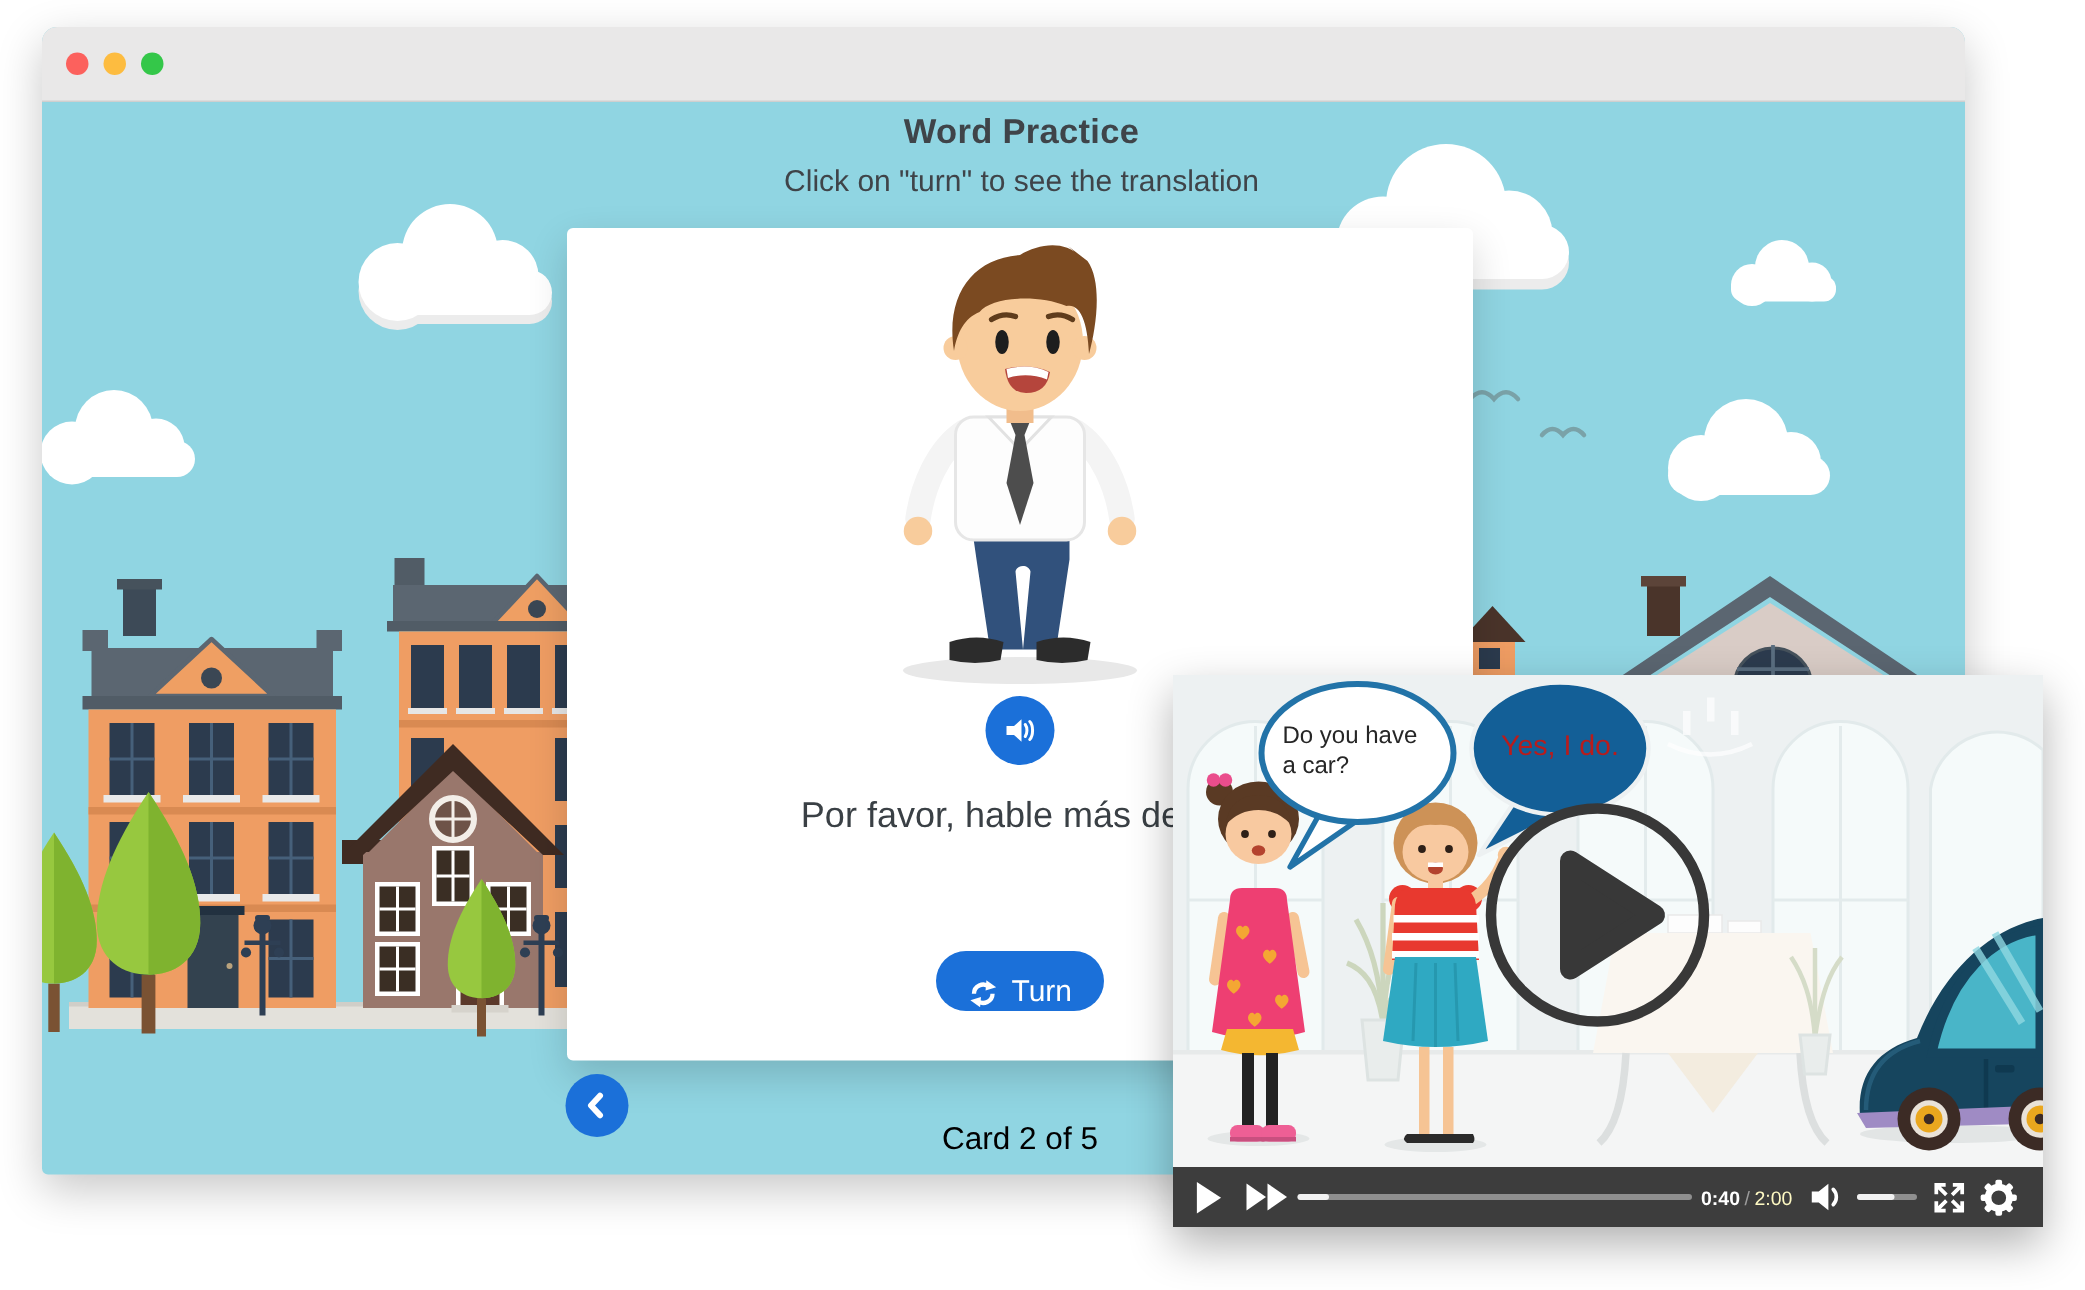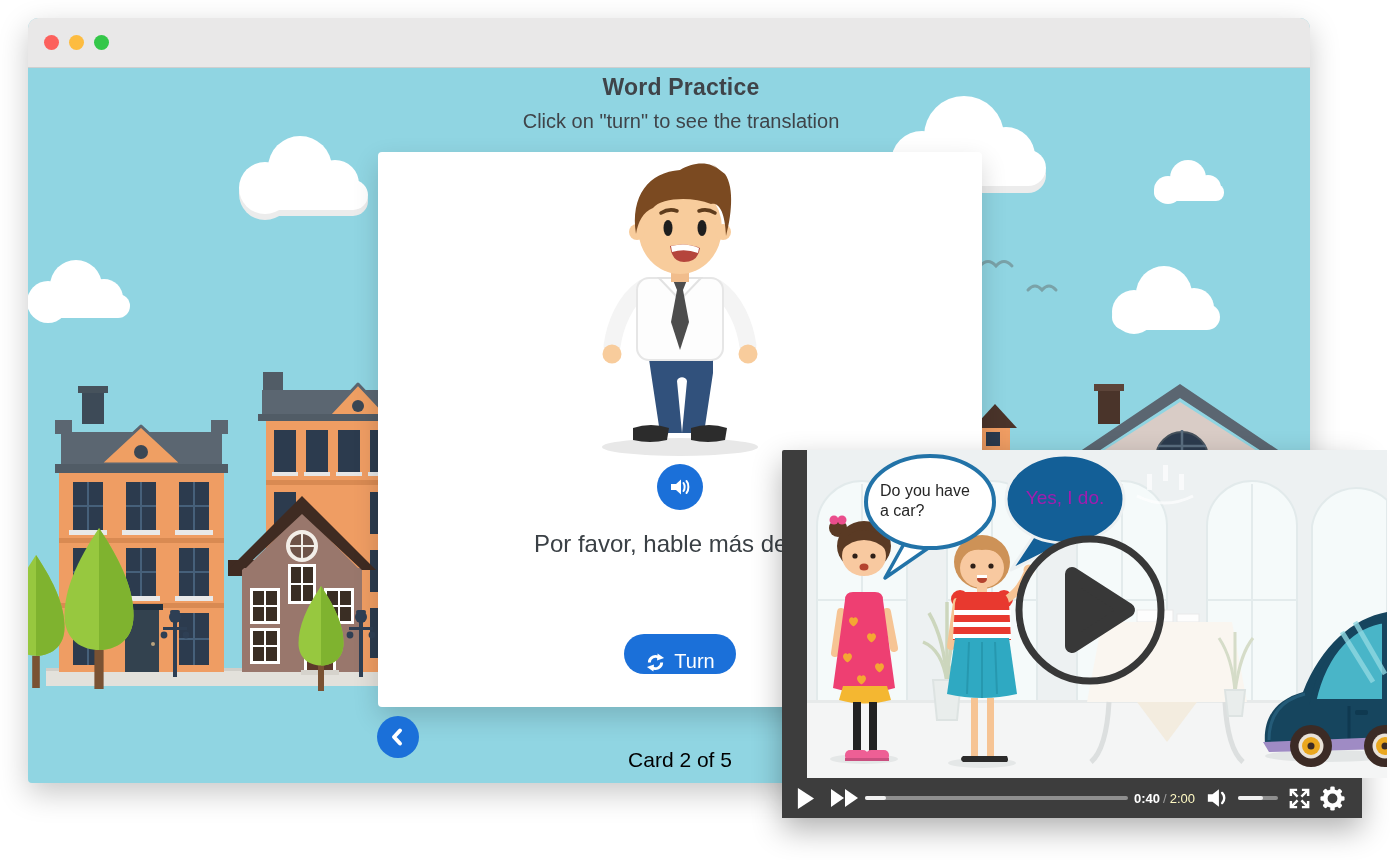--- a/index.html
+++ b/index.html
@@ -31,23 +31,23 @@
   .turn-btn{position:absolute;left:246px;top:482px;width:112px;height:40px;border-radius:20px;background:#1b70d9;
             border:none;color:#fff;font-size:20px;font-weight:500;display:flex;align-items:flex-end;justify-content:center;gap:8px;cursor:pointer;font-family:"Liberation Sans",sans-serif;}
 
   .back-btn{position:absolute;left:349px;top:648px;width:42px;height:42px;border-radius:50%;background:#1b70d9;
             border:none;display:flex;align-items:center;justify-content:center;cursor:pointer;}
   .counter{position:absolute;left:452px;top:680px;width:400px;text-align:center;font-size:21px;color:#000000;}
 
   
   .video{position:absolute;left:782px;top:450px;width:580px;height:368px;background:#3d3d3d;
          box-shadow:0 12px 30px rgba(0,0,0,.30);border-radius:2px;}
-  .scene{position:absolute;left:0;top:0;width:580px;height:328px;overflow:hidden;background:#edf1f2;margin-left:25px;}
+  .scene{position:absolute;left:0;top:0;width:580px;height:328px;overflow:hidden;background:#edf1f2;}
   .bubble-q{position:absolute;left:73px;top:31px;width:120px;font-size:16px;line-height:20px;color:#262626;font-weight:500;}
-  .bubble-a{position:absolute;left:198px;top:37px;width:120px;text-align:center;font-size:19px;color:#a21caf;font-weight:500;}
+  .bubble-a{position:absolute;left:198px;top:37px;width:120px;text-align:center;font-size:19px;color:#b91c1c;font-weight:500;}
   .bigplay{position:absolute;left:205px;top:82px;width:156px;height:156px;background:transparent;border:none;padding:0;cursor:pointer;}
 
   .controls{position:absolute;left:0;top:328px;width:580px;height:40px;background:#3d3d3d;}
   .ctl{position:absolute;background:transparent;border:none;padding:0;cursor:pointer;display:flex;align-items:center;justify-content:center;}
   .track{position:absolute;left:83px;top:18px;width:263px;height:4px;border-radius:2px;background:#8f8f8f;cursor:pointer;}
   .track .fill{height:4px;border-radius:2px;background:#f1f1f1;width:8%;}
   .vtrack{position:absolute;left:456px;top:18px;width:40px;height:4px;border-radius:2px;background:#8f8f8f;cursor:pointer;}
   .vtrack .fill{height:4px;border-radius:2px;background:#f1f1f1;width:62%;}
   .time{position:absolute;left:352px;top:13px;font-size:13px;color:#fff;font-weight:700;white-space:nowrap;}
   .time .dim{color:#fef9c3;font-weight:400;}

